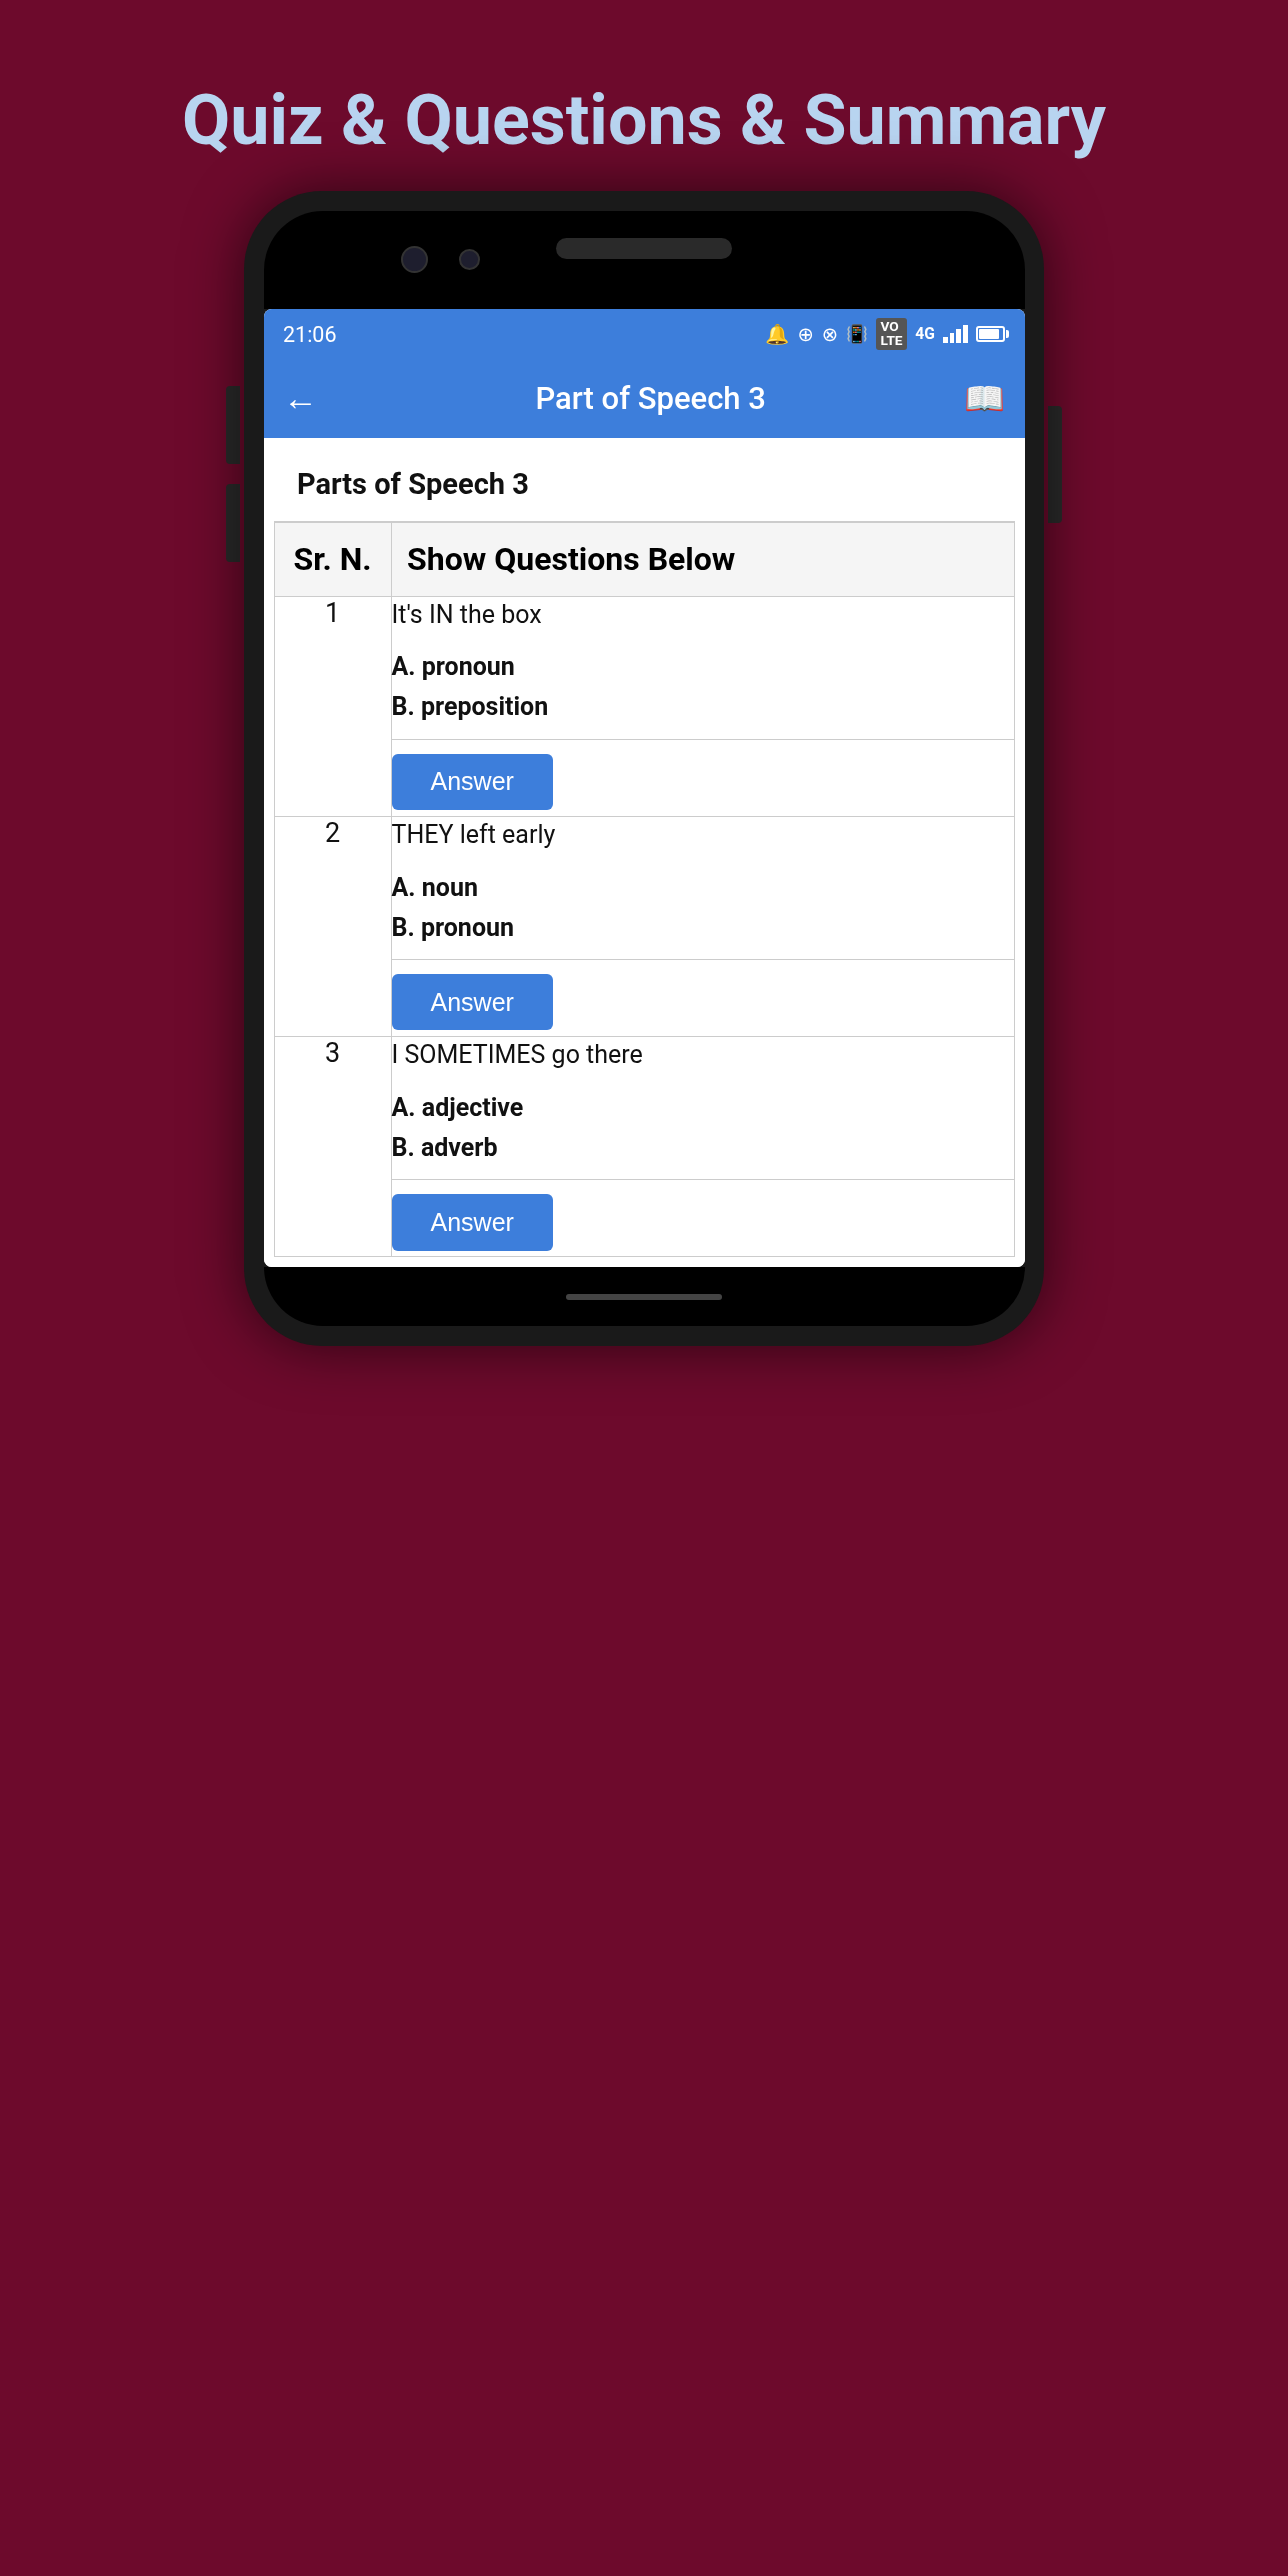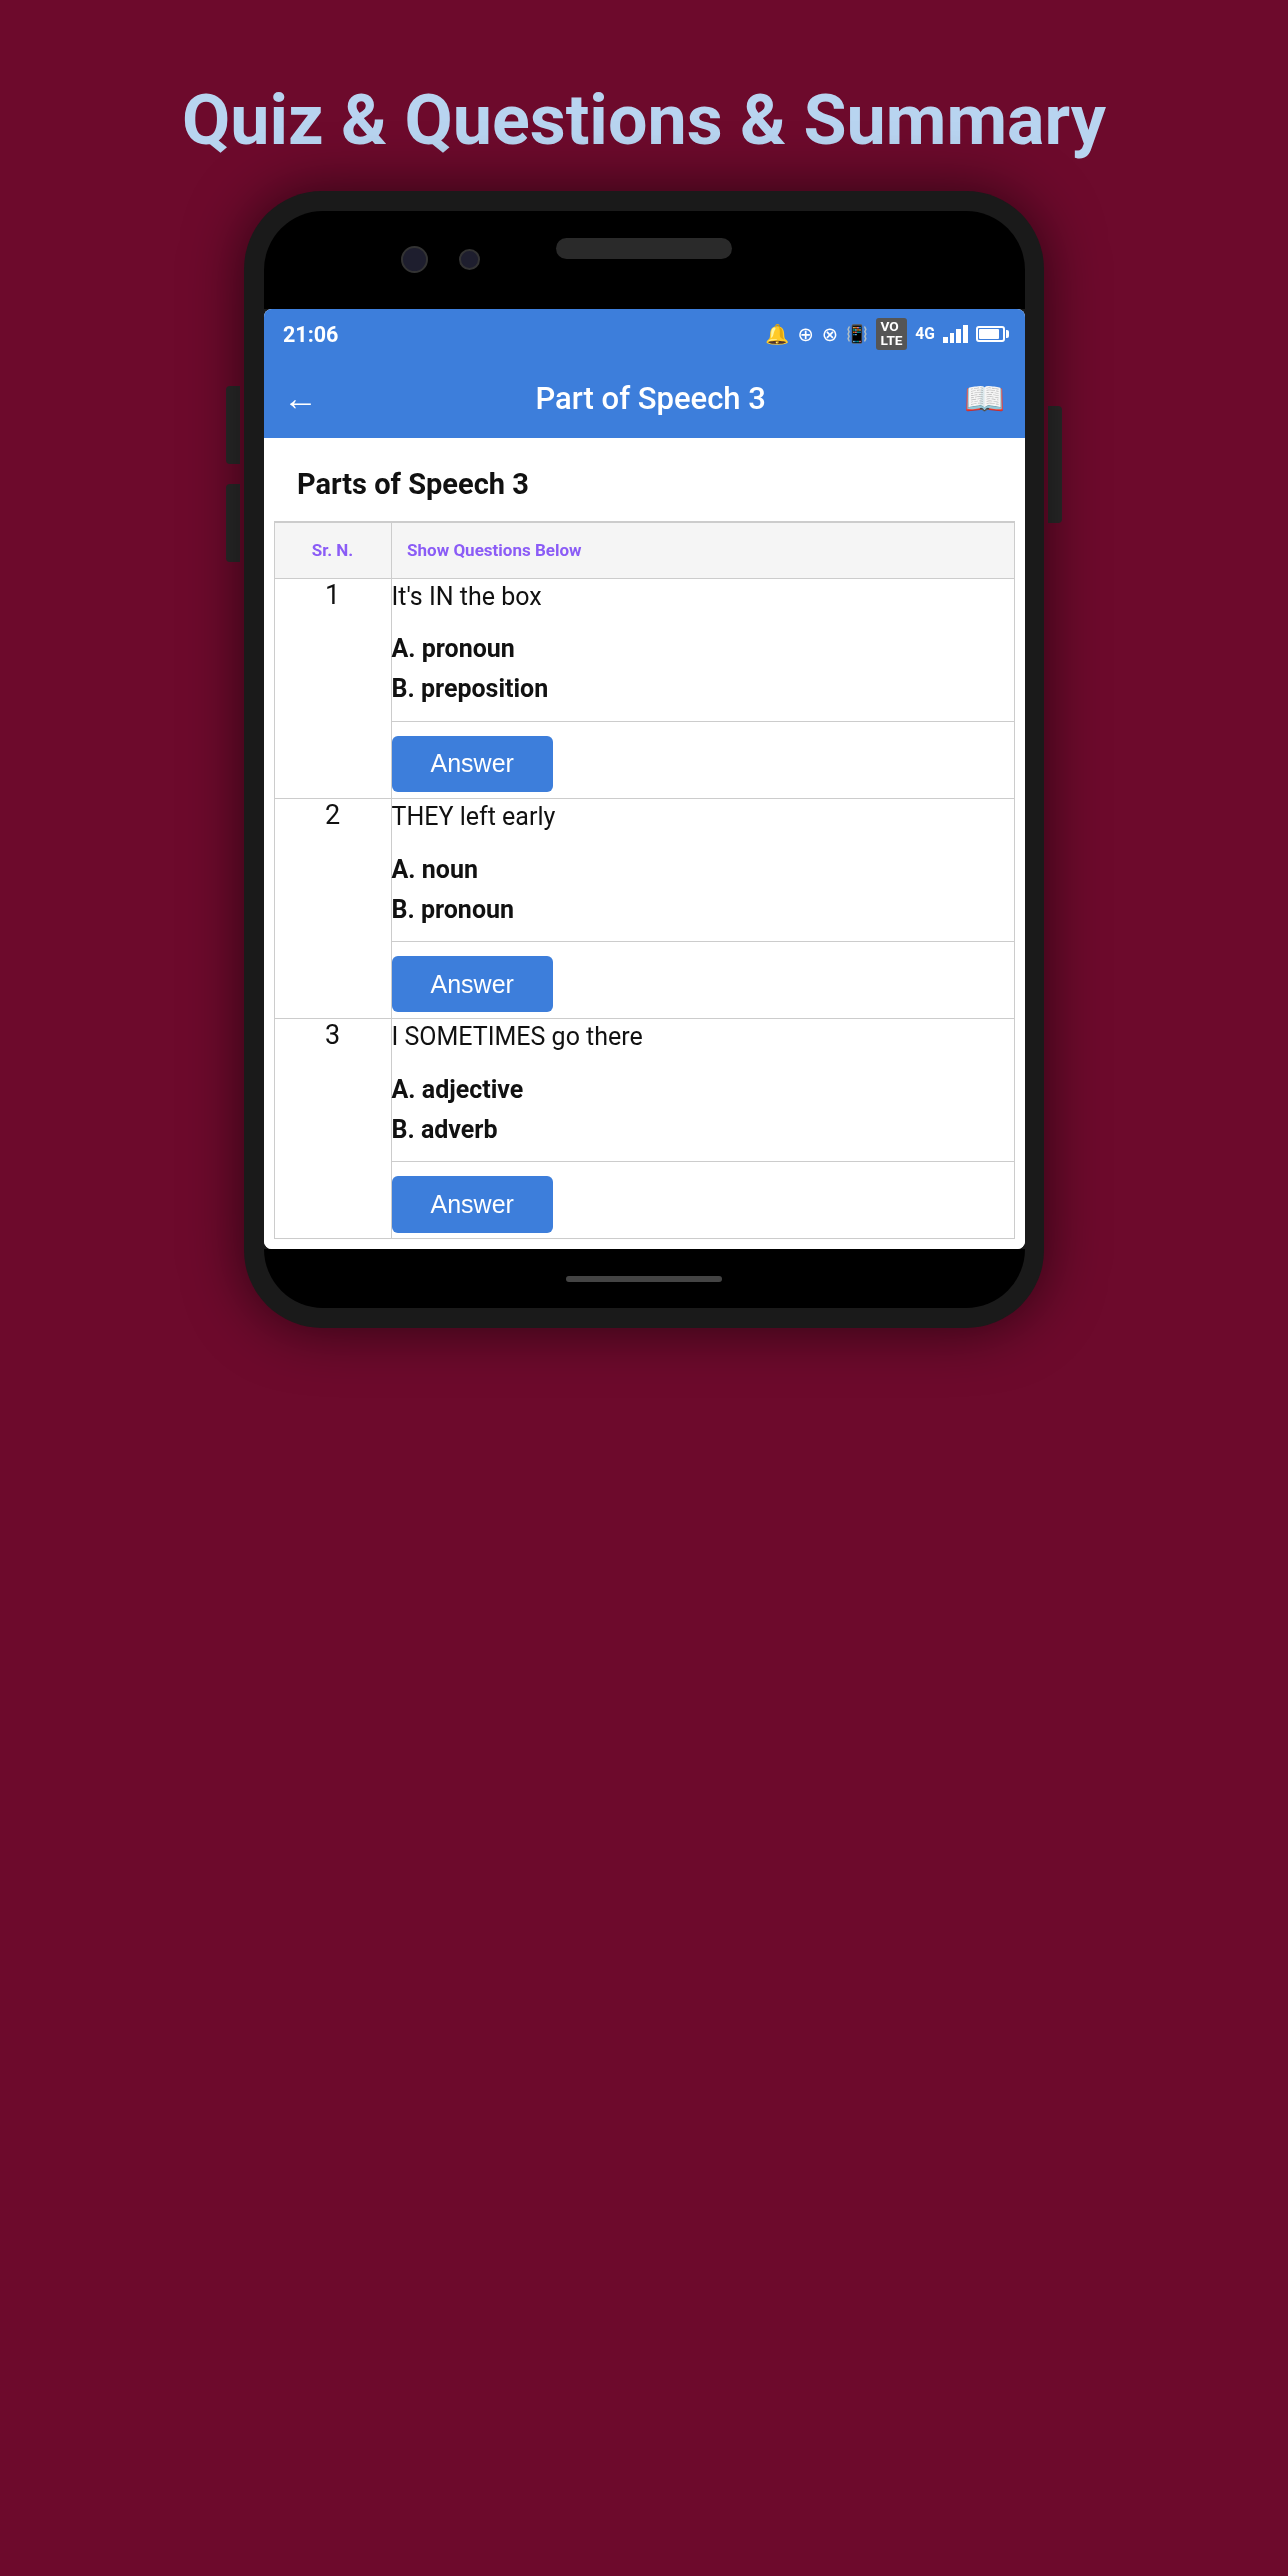--- a/index.html
+++ b/index.html
@@ -91,21 +91,21 @@
       display: flex;
       justify-content: space-between;
       align-items: center;
       padding: 7.8px 19.5px;
       height: 51px;
     }
 
     .status-left {
       color: white;
       font-size: 21.5px;
-      font-weight: 700;
+      font-weight: 400;
     }
 
     .status-right {
       display: flex;
       align-items: center;
       gap: 7.8px;
     }
 
     .signal-bars {
       display: flex;
@@ -199,23 +199,23 @@
 
     .quiz-table th,
     .quiz-table td {
       border: 1px solid #ccc;
       vertical-align: top;
     }
 
     .table-header-row th {
       background: #f5f5f5;
       padding: 17.6px 15.6px;
-      font-size: 17px;
+      font-size: 32px;
       font-weight: 700;
-      color: #8b5cf6;
+      color: #000000;
     }
 
     .col-sr {
       width: 117px;
       text-align: center;
     }
 
     .col-question {
       text-align: left;
     }

